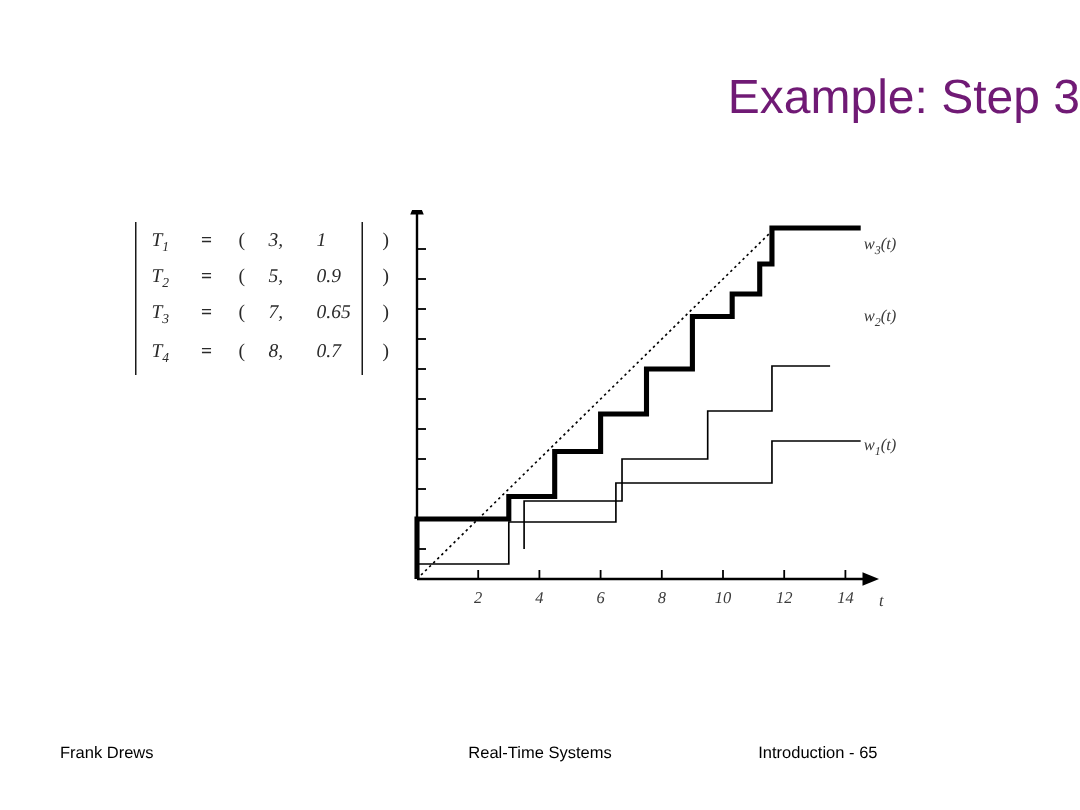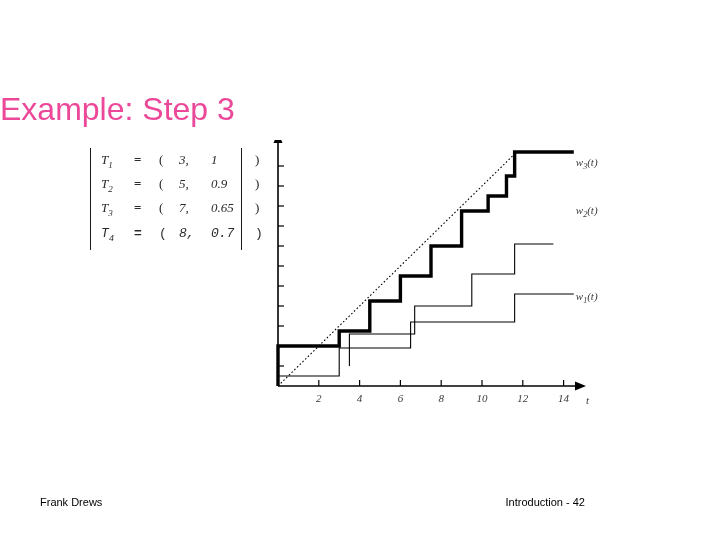--- a/index.html
+++ b/index.html
@@ -10,27 +10,26 @@
     font-family:"Liberation Sans", sans-serif;
     overflow:hidden;
     position:relative;
   }
   .slide{position:absolute;left:0;top:0;width:720px;height:540px;background:#fff;}
 
   
   .slide-title{
     position:absolute;
     left:0;top:46px;width:720px;
-    text-align:left;
+    text-align:right;
     font-size:32px;
     font-weight:400;
-    color:#ec4899;
+    color:#701a75;
     letter-spacing:0px;
     font-family:"Liberation Sans", sans-serif;
-    margin-top:45px;
   }
 
   
   .figure{
     position:absolute;
     left:70px;top:140px;
     width:580px;height:290px;
   }
 
   
@@ -134,21 +133,21 @@
         <span class="c-rp">)</span>
       </div>
       <div class="task-row" style="top:50px;">
         <span class="c-name"><span>T</span><sub>3</sub></span>
         <span class="c-eq">=</span>
         <span class="c-lp">(</span>
         <span class="c-p">7,</span>
         <span class="c-e">0.65</span>
         <span class="c-rp">)</span>
       </div>
-      <div class="task-row" style="top:76px;font-family:Liberation Mono, monospace;">
+      <div class="task-row" style="top:76px;">
         <span class="c-name"><span>T</span><sub>4</sub></span>
         <span class="c-eq">=</span>
         <span class="c-lp">(</span>
         <span class="c-p">8,</span>
         <span class="c-e">0.7</span>
         <span class="c-rp">)</span>
       </div>
     </div>
 
     <div class="plot">
@@ -197,16 +196,17 @@
             <text x="305.84" y="74" class="curve-label"><tspan>w</tspan><tspan class="sub" dy="3">2</tspan><tspan dy="-3">(t)</tspan></text>
             <text x="305.84" y="160" class="curve-label"><tspan>w</tspan><tspan class="sub" dy="3">1</tspan><tspan dy="-3">(t)</tspan></text>
           </g>
       </svg>
     </div>
 
   </div>
 
   <div class="footer">
     <div class="footer-left">Frank Drews</div>
-    <div class="footer-right">Introduction - 42</div>
+    <div class="footer-center">Real-Time Systems</div>
+    <div class="footer-right">Introduction - 65</div>
   </div>
 
 </div>
 
 </body></html>

